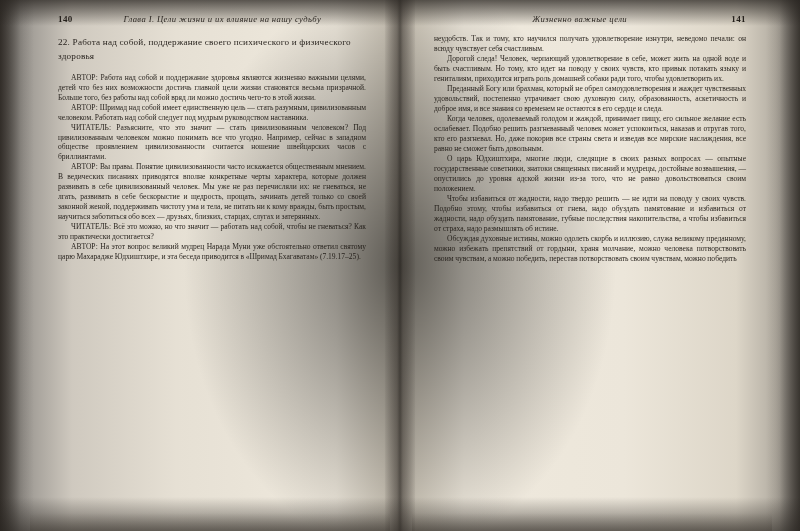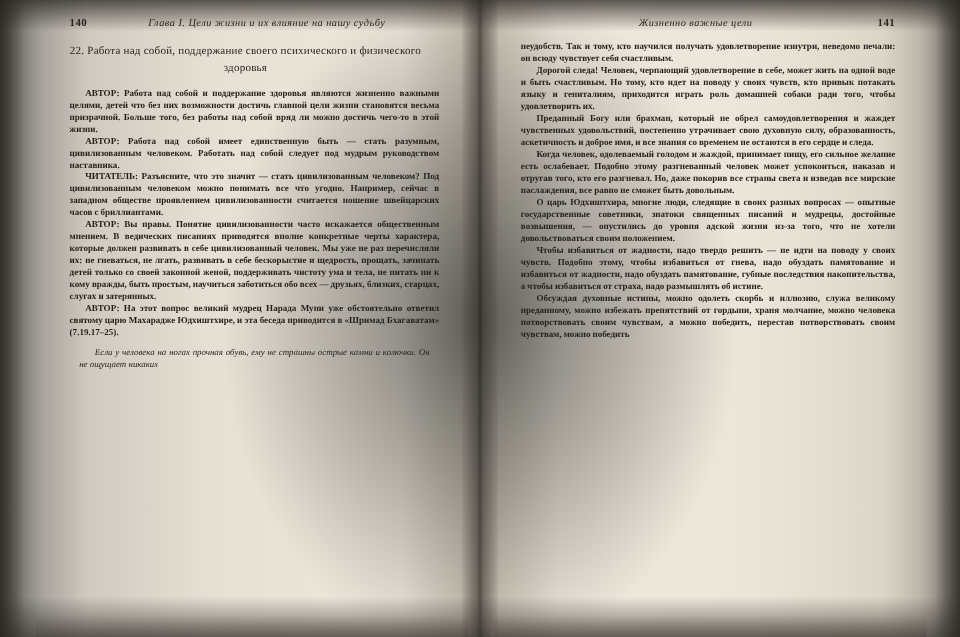--- a/index.html
+++ b/index.html
@@ -67,37 +67,35 @@
   .running-head .title {
     flex: 1;
     text-align: center;
     font-style: italic;
     font-size: 8.6px;
   }
   .page-left .running-head .folio { margin-right: 6px; }
   .page-right .running-head .folio { margin-left: 6px; }
 
   .chapter-title {
-    text-align: center;
     font-size: 9.2px;
     line-height: 1.5;
     margin: 12px 15px 9px 0;
     letter-spacing: 0.2px;
   }
 
   .body p {
     margin: 0;
     font-size: 7.55px;
     line-height: 1.325;
     text-align: justify;
     text-indent: 13px;
     hyphens: auto;
     -webkit-hyphens: auto;
     word-spacing: -0.2px;
-    font-weight: bold;
   }
   .body p.cont { text-indent: 0; }
   .verse {
     margin-top: 7px;
     font-style: italic;
     font-size: 7.4px;
     line-height: 1.33;
     text-align: justify;
     text-indent: 13px;
     padding: 0 8px;
@@ -125,40 +123,40 @@
   <div class="book">
 
     <div class="page-col page-left">
       <div class="running-head">
         <span class="folio">140</span>
         <span class="title">Глава I. Цели жизни и их влияние на нашу судьбу</span>
       </div>
       <div class="chapter-title">22. Работа над собой, поддержание своего психического и физического здоровья</div>
       <div class="body">
         <p>АВТОР: Работа над собой и поддержание здоровья являются жизненно важными целями, детей что без них возможности достичь главной цели жизни становятся весьма призрачной. Больше того, без работы над собой вряд ли можно достичь чего-то в этой жизни.</p>
-        <p>АВТОР: Работа над собой имеет единственную быть — стать разумным, цивилизованным человеком. Работать над собой следует под мудрым руководством наставника.</p>
+        <p>АВТОР: Шримад над собой имеет единственную цель — стать разумным, цивилизованным человеком. Работать над собой следует под мудрым руководством наставника.</p>
         <p>ЧИТАТЕЛЬ: Разъясните, что это значит — стать цивилизованным человеком? Под цивилизованным человеком можно понимать все что угодно. Например, сейчас в западном обществе проявлением цивилизованности считается ношение швейцарских часов с бриллиантами.</p>
         <p>АВТОР: Вы правы. Понятие цивилизованности часто искажается общественным мнением. В ведических писаниях приводятся вполне конкретные черты характера, которые должен развивать в себе цивилизованный человек. Мы уже не раз перечисляли их: не гневаться, не лгать, развивать в себе бескорыстие и щедрость, прощать, зачинать детей только со своей законной женой, поддерживать чистоту ума и тела, не питать ни к кому вражды, быть простым, научиться заботиться обо всех — друзьях, близких, старцах, слугах и затерянных.</p>
+        <p>ЧИТАТЕЛЬ: Всё это можно, но что значит — работать над собой, чтобы не гневаться? Как это практически достигается?</p>
         <p>АВТОР: На этот вопрос великий мудрец Нарада Муни уже обстоятельно ответил святому царю Махарадже Юдхиштхире, и эта беседа приводится в «Шримад Бхагаватам» (7.19.17–25).</p>
-        <div class="verse">Если у человека на ногах прочная обувь, ему не страшны острые камни и колючки. Он не ощущает никаких</div>
       </div>
       <div class="blur-bottom"></div>
     </div>
 
     <div class="page-col page-right">
       <div class="running-head">
         <span class="title">Жизненно важные цели</span>
         <span class="folio">141</span>
       </div>
       <div class="body">
         <p class="cont">неудобств. Так и тому, кто научился получать удовлетворение изнутри, неведомо печали: он всюду чувствует себя счастливым.</p>
         <p>Дорогой следа! Человек, черпающий удовлетворение в себе, может жить на одной воде и быть счастливым. Но тому, кто идет на поводу у своих чувств, кто привык потакать языку и гениталиям, приходится играть роль домашней собаки ради того, чтобы удовлетворить их.</p>
         <p>Преданный Богу или брахман, который не обрел самоудовлетворения и жаждет чувственных удовольствий, постепенно утрачивает свою духовную силу, образованность, аскетичность и доброе имя, и все знания со временем не остаются в его сердце и следа.</p>
-        <p>Когда человек, одолеваемый голодом и жаждой, принимает пищу, его сильное желание есть ослабевает. Подобно этому разгневанный человек может успокоиться, наказав и отругав того, кто его разгневал. Но, даже покорив все страны света и изведав все мирские наслаждения, все равно не сможет быть довольным.</p>
-        <p>О царь Юдхиштхира, многие люди, следящие в своих разных вопросах — опытные государственные советники, знатоки священных писаний и мудрецы, достойные возвышения, — опустились до уровня адской жизни из-за того, что не хотели довольствоваться своим положением.</p>
+        <p>Когда человек, одолеваемый голодом и жаждой, принимает пищу, его сильное желание есть ослабевает. Подобно решить разгневанный человек может успокоиться, наказав и отругав того, кто его разгневал. Но, даже покорив все страны света и изведав все мирские наслаждения, все равно не сможет быть довольным.</p>
+        <p>О царь Юдхиштхира, многие люди, следящие в своих разных вопросах — опытные государственные советники, знатоки священных писаний и мудрецы, достойные возвышения, — опустились до уровня адской жизни из-за того, что не равно довольствоваться своим положением.</p>
         <p>Чтобы избавиться от жадности, надо твердо решить — не идти на поводу у своих чувств. Подобно этому, чтобы избавиться от гнева, надо обуздать памятование и избавиться от жадности, надо обуздать памятование, губные последствия накопительства, а чтобы избавиться от страха, надо размышлять об истине.</p>
         <p>Обсуждая духовные истины, можно одолеть скорбь и иллюзию, служа великому преданному, можно избежать препятствий от гордыни, храня молчание, можно человека потворствовать своим чувствам, а можно победить, перестав потворствовать своим чувствам, можно победить</p>
       </div>
       <div class="blur-bottom"></div>
     </div>
 
     <div class="gutter"></div>
     <div class="curl-left"></div>
     <div class="curl-right"></div>
     <div class="page-shadow-top"></div>

